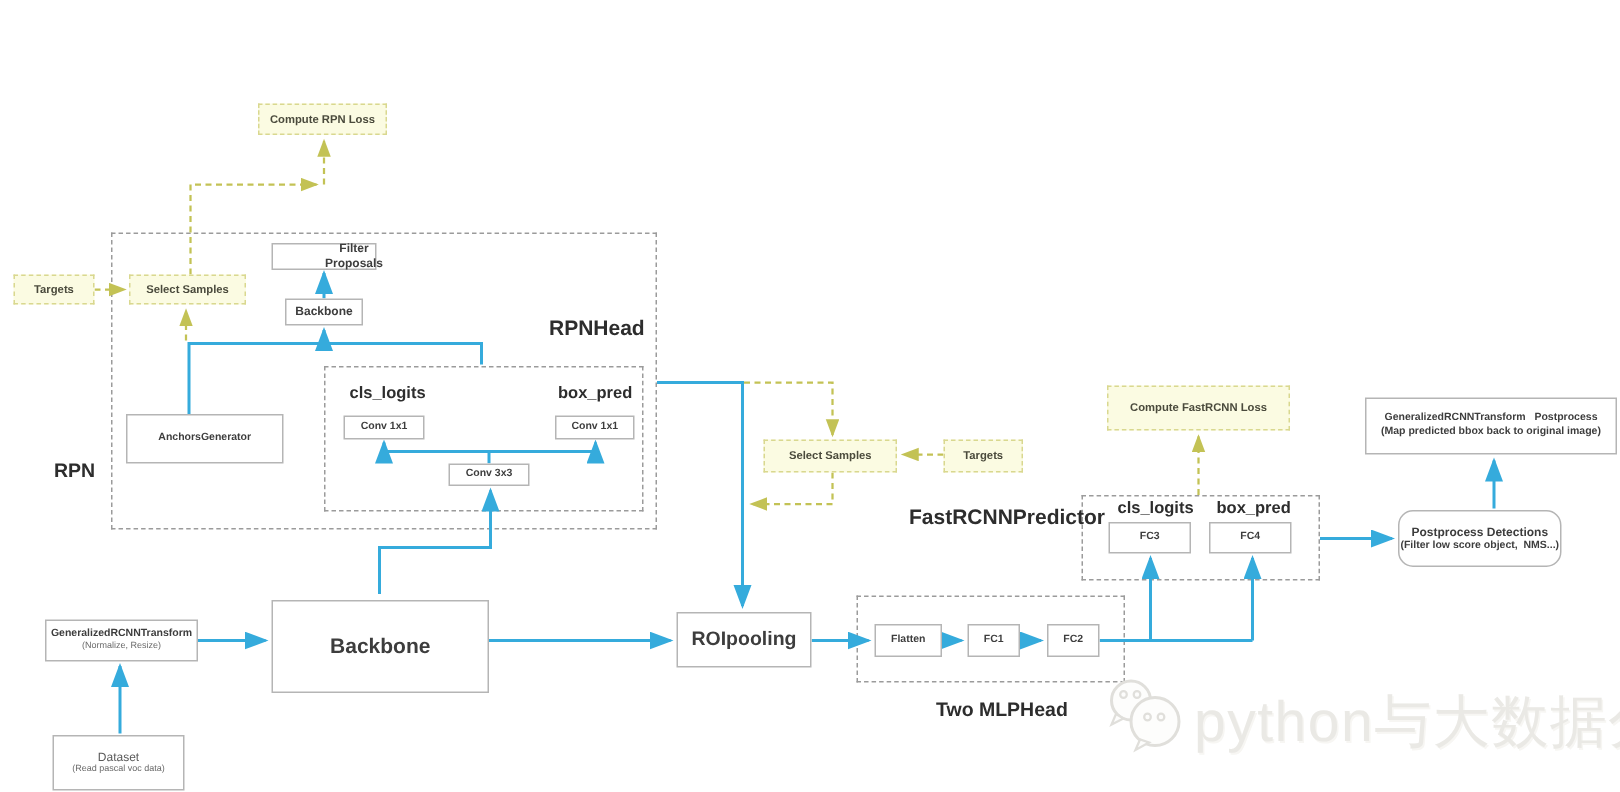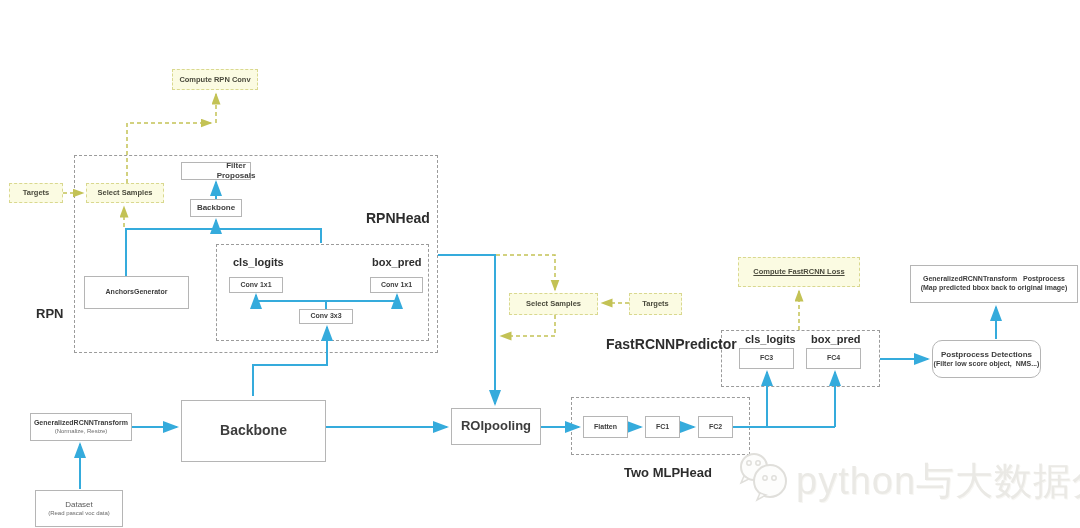--- a/index.html
+++ b/index.html
@@ -69,35 +69,35 @@
       <path d="M216,123 L216,94" marker-end="url(#ay)"></path>
       <path d="M124,227 L124,207" marker-end="url(#ay)"></path>
       <path d="M496,255 L555,255 L555,290" marker-end="url(#ay)"></path>
       <path d="M629,303 L602,303" marker-end="url(#ay)"></path>
       <path d="M555,315 L555,336 L501,336" marker-end="url(#ay)"></path>
       <path d="M799,330 L799,291" marker-end="url(#ay)"></path>
     </g>
   </svg>
 
   <div class="box ybox" style="left:172px;top:69px;width:86px;height:21px;font-size:7.5px;">
-    <span>Compute RPN Conv</span>
+    <span>Compute RPN Loss</span>
   </div>
   <div class="box ybox" style="left:9px;top:183px;width:54px;height:20px;font-size:7.5px;">
     <span>Targets</span>
   </div>
   <div class="box ybox" style="left:86px;top:183px;width:78px;height:20px;font-size:7.5px;">
     <span>Select Samples</span>
   </div>
   <div class="box ybox" style="left:509px;top:293px;width:89px;height:22px;font-size:7.5px;">
     <span>Select Samples</span>
   </div>
   <div class="box ybox" style="left:629px;top:293px;width:53px;height:22px;font-size:7.5px;">
     <span>Targets</span>
   </div>
-  <div class="box ybox" style="left:738px;top:257px;width:122px;height:30px;font-size:7.5px;text-decoration:underline;">
+  <div class="box ybox" style="left:738px;top:257px;width:122px;height:30px;font-size:7.5px;">
     <span>Compute FastRCNN Loss</span>
   </div>
 
   <div class="box bold" style="left:181px;top:162px;width:70px;height:18px;font-size:8px;padding-left:40px;">
     <span>Filter Proposals</span>
   </div>
   <div class="box bold" style="left:190px;top:199px;width:52px;height:18px;font-size:8px;">
     <span>Backbone</span>
   </div>
   <div class="box bold" style="left:84px;top:276px;width:105px;height:33px;font-size:7px;">

